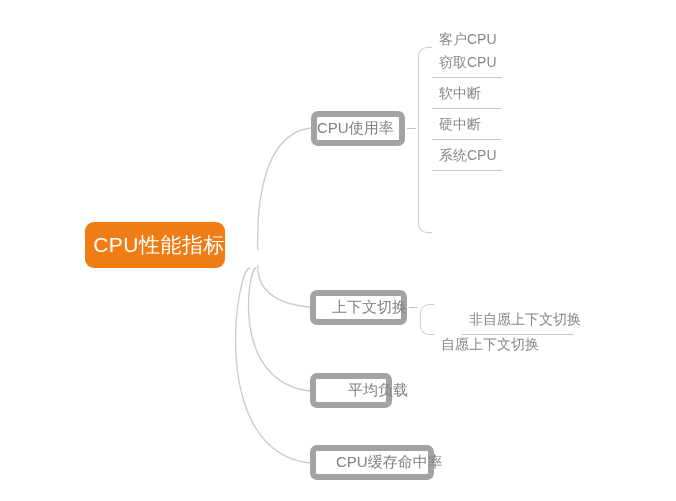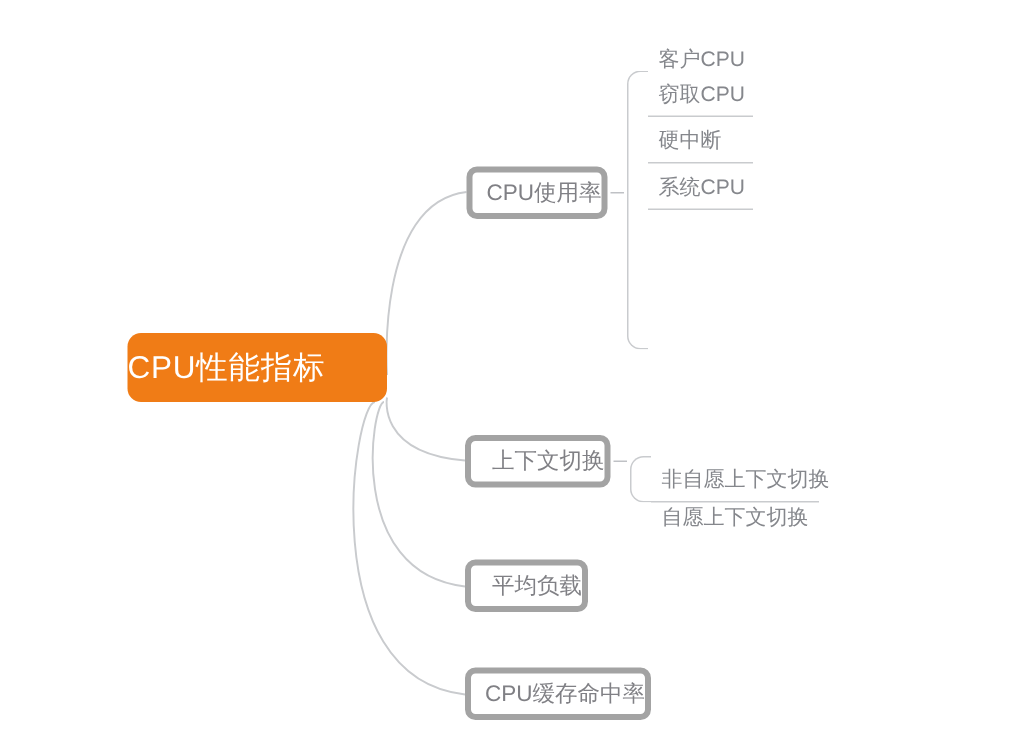--- a/index.html
+++ b/index.html
@@ -24,45 +24,45 @@
     width: 676px;
     height: 501px;
     pointer-events: none;
   }
 
   
   .root-node {
     position: absolute;
     left: 85px;
     top: 222px;
-    width: 173px;
+    width: 140px;
     height: 46px;
     background: #F07C16;
     border-radius: 9px;
     display: flex;
     align-items: center;
-    justify-content: flex-start;
+    justify-content: flex-end;
     box-sizing: border-box;
   }
   .root-node-label {
     color: #ffffff;
     font-size: 21px;
     letter-spacing: 0.5px;
     white-space: nowrap;
   }
 
   
   .branch-node {
     position: absolute;
     background: #ffffff;
-    border: 4px solid #a3a3a3;
+    border: 6px solid #a3a3a3;
     border-radius: 7px;
     display: flex;
     align-items: center;
-    justify-content: flex-end;
+    justify-content: flex-start;
     box-sizing: border-box;
   }
   .branch-node-label {
     color: #808085;
     font-size: 15px;
     white-space: nowrap;
   }
 
   
   .leaf-group {
@@ -141,37 +141,40 @@
     <span class="branch-node-label">CPU使用率</span>
   </div>
   <div class="leaf-stub" style="left:407px; top:128px;"></div>
 
   <div class="leaf-group" style="left:418px; top:47px; width:84px; height:186px;">
     <div class="leaf-bracket"></div>
     <div class="leaf-item">
       <span class="leaf-item-label">窃取CPU</span>
     </div>
     <div class="leaf-item">
+      <span class="leaf-item-label">软中断</span>
+    </div>
+    <div class="leaf-item">
       <span class="leaf-item-label">硬中断</span>
     </div>
     <div class="leaf-item">
       <span class="leaf-item-label">系统CPU</span>
     </div>
   </div>
 
   <div class="leaf-item floating" style="position:absolute; left:418px; top:24px; width:84px;">
     <span class="leaf-item-label">客户CPU</span>
   </div>
 
   <div class="branch-node" style="left:310px; top:290px; width:97px; height:35px;padding-left:16px;">
     <span class="branch-node-label">上下文切换</span>
   </div>
   <div class="leaf-stub" style="left:409px; top:307px;"></div>
 
-  <div class="leaf-group" style="left:420px; top:304px; width:126px; height:31px;">
+  <div class="leaf-group" style="left:420px; top:304px; width:126px; height:31px;padding-left:28px;">
     <div class="leaf-bracket"></div>
     <div class="leaf-item">
       <span class="leaf-item-label">非自愿上下文切换</span>
     </div>
   </div>
   <div class="leaf-item floating" style="position:absolute; left:420px; top:281px; width:126px;margin-top:48px;">
     <span class="leaf-item-label">自愿上下文切换</span>
   </div>
 
   <div class="branch-node" style="left:310px; top:373px; width:82px; height:35px;padding-left:32px;">

